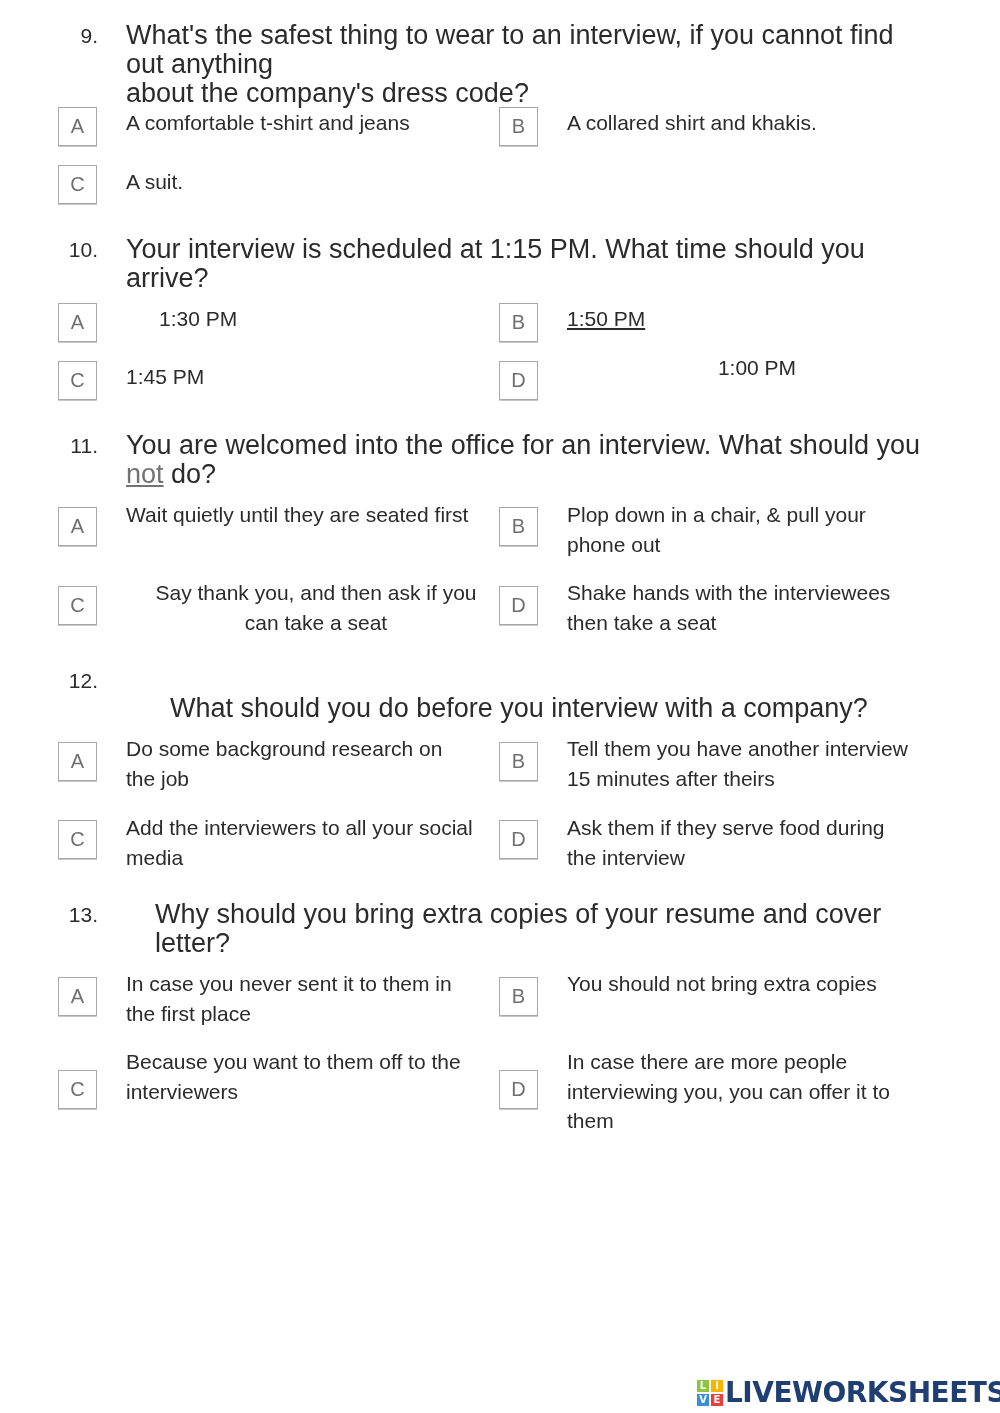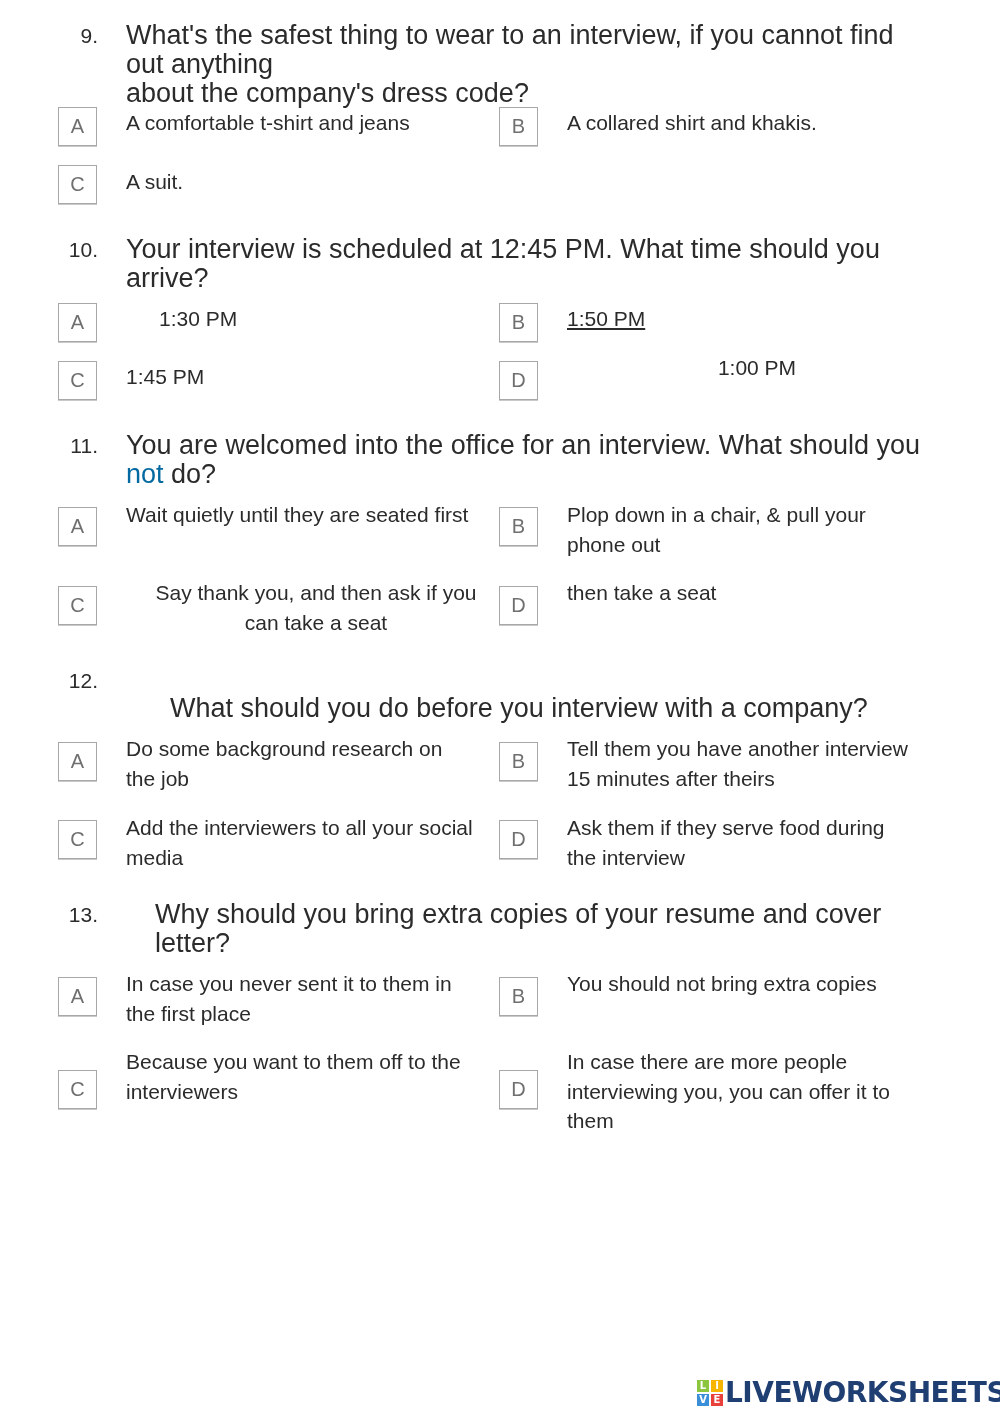--- a/index.html
+++ b/index.html
@@ -32,21 +32,22 @@
     }
     .q-text {
       position: absolute;
       left: 126px;
       width: 800px;
       font-size: 27px;
       line-height: 29px;
       color: #2b2b2b;
     }
     .q-text .emph {
-      color: #0369a1;
+      color: #737373;
+      text-decoration: underline;
     }
     .opt-box {
       position: absolute;
       width: 37px;
       height: 37px;
       border: 1px solid #a8a8a8;
       box-shadow: 0 1px 0 #c9c9c9;
       background: #ffffff;
       display: flex;
       align-items: center;
@@ -118,21 +119,21 @@
 
     <div class="opt-box col-b-box" style="top:107px;">B</div>
     <div class="opt-text col-b-text" style="top:108px;">A collared shirt and khakis.</div>
 
     <div class="opt-box col-a-box" style="top:165px;">C</div>
     <div class="opt-text col-a-text" style="top:167px;">A suit.</div>
   </div>
 
   <div>
     <div class="q-num" style="top:235px;">10.</div>
-    <div class="q-text" style="top:235px;">Your interview is scheduled at 12:45 PM. What time should you arrive?</div>
+    <div class="q-text" style="top:235px;">Your interview is scheduled at 1:15 PM. What time should you arrive?</div>
 
     <div class="opt-box col-a-box" style="top:303px;">A</div>
     <div class="opt-text col-a-text" style="top:304px;margin-left:33px;">1:30 PM</div>
 
     <div class="opt-box col-b-box" style="top:303px;">B</div>
     <div class="opt-text col-b-text" style="top:304px;text-decoration:underline;">1:50 PM</div>
 
     <div class="opt-box col-a-box" style="top:361px;">C</div>
     <div class="opt-text col-a-text" style="top:362px;">1:45 PM</div>
 
@@ -154,20 +155,21 @@
     </div>
 
     <div class="opt-box col-a-box" style="top:586px;">C</div>
     <div class="opt-text col-a-text" style="top:578px;text-align:center;">
       <div>Say thank you, and then ask if you</div>
       <div>can take a seat</div>
     </div>
 
     <div class="opt-box col-b-box" style="top:586px;">D</div>
     <div class="opt-text col-b-text" style="top:578px;">
+      <div>Shake hands with the interviewees</div>
       <div>then take a seat</div>
     </div>
   </div>
 
   <div>
     <div class="q-num" style="top:666px;">12.</div>
     <div class="q-text" style="top:694px;margin-left:44px;">What should you do before you interview with a company?</div>
 
     <div class="opt-box col-a-box" style="top:742px;">A</div>
     <div class="opt-text col-a-text" style="top:734px;">

